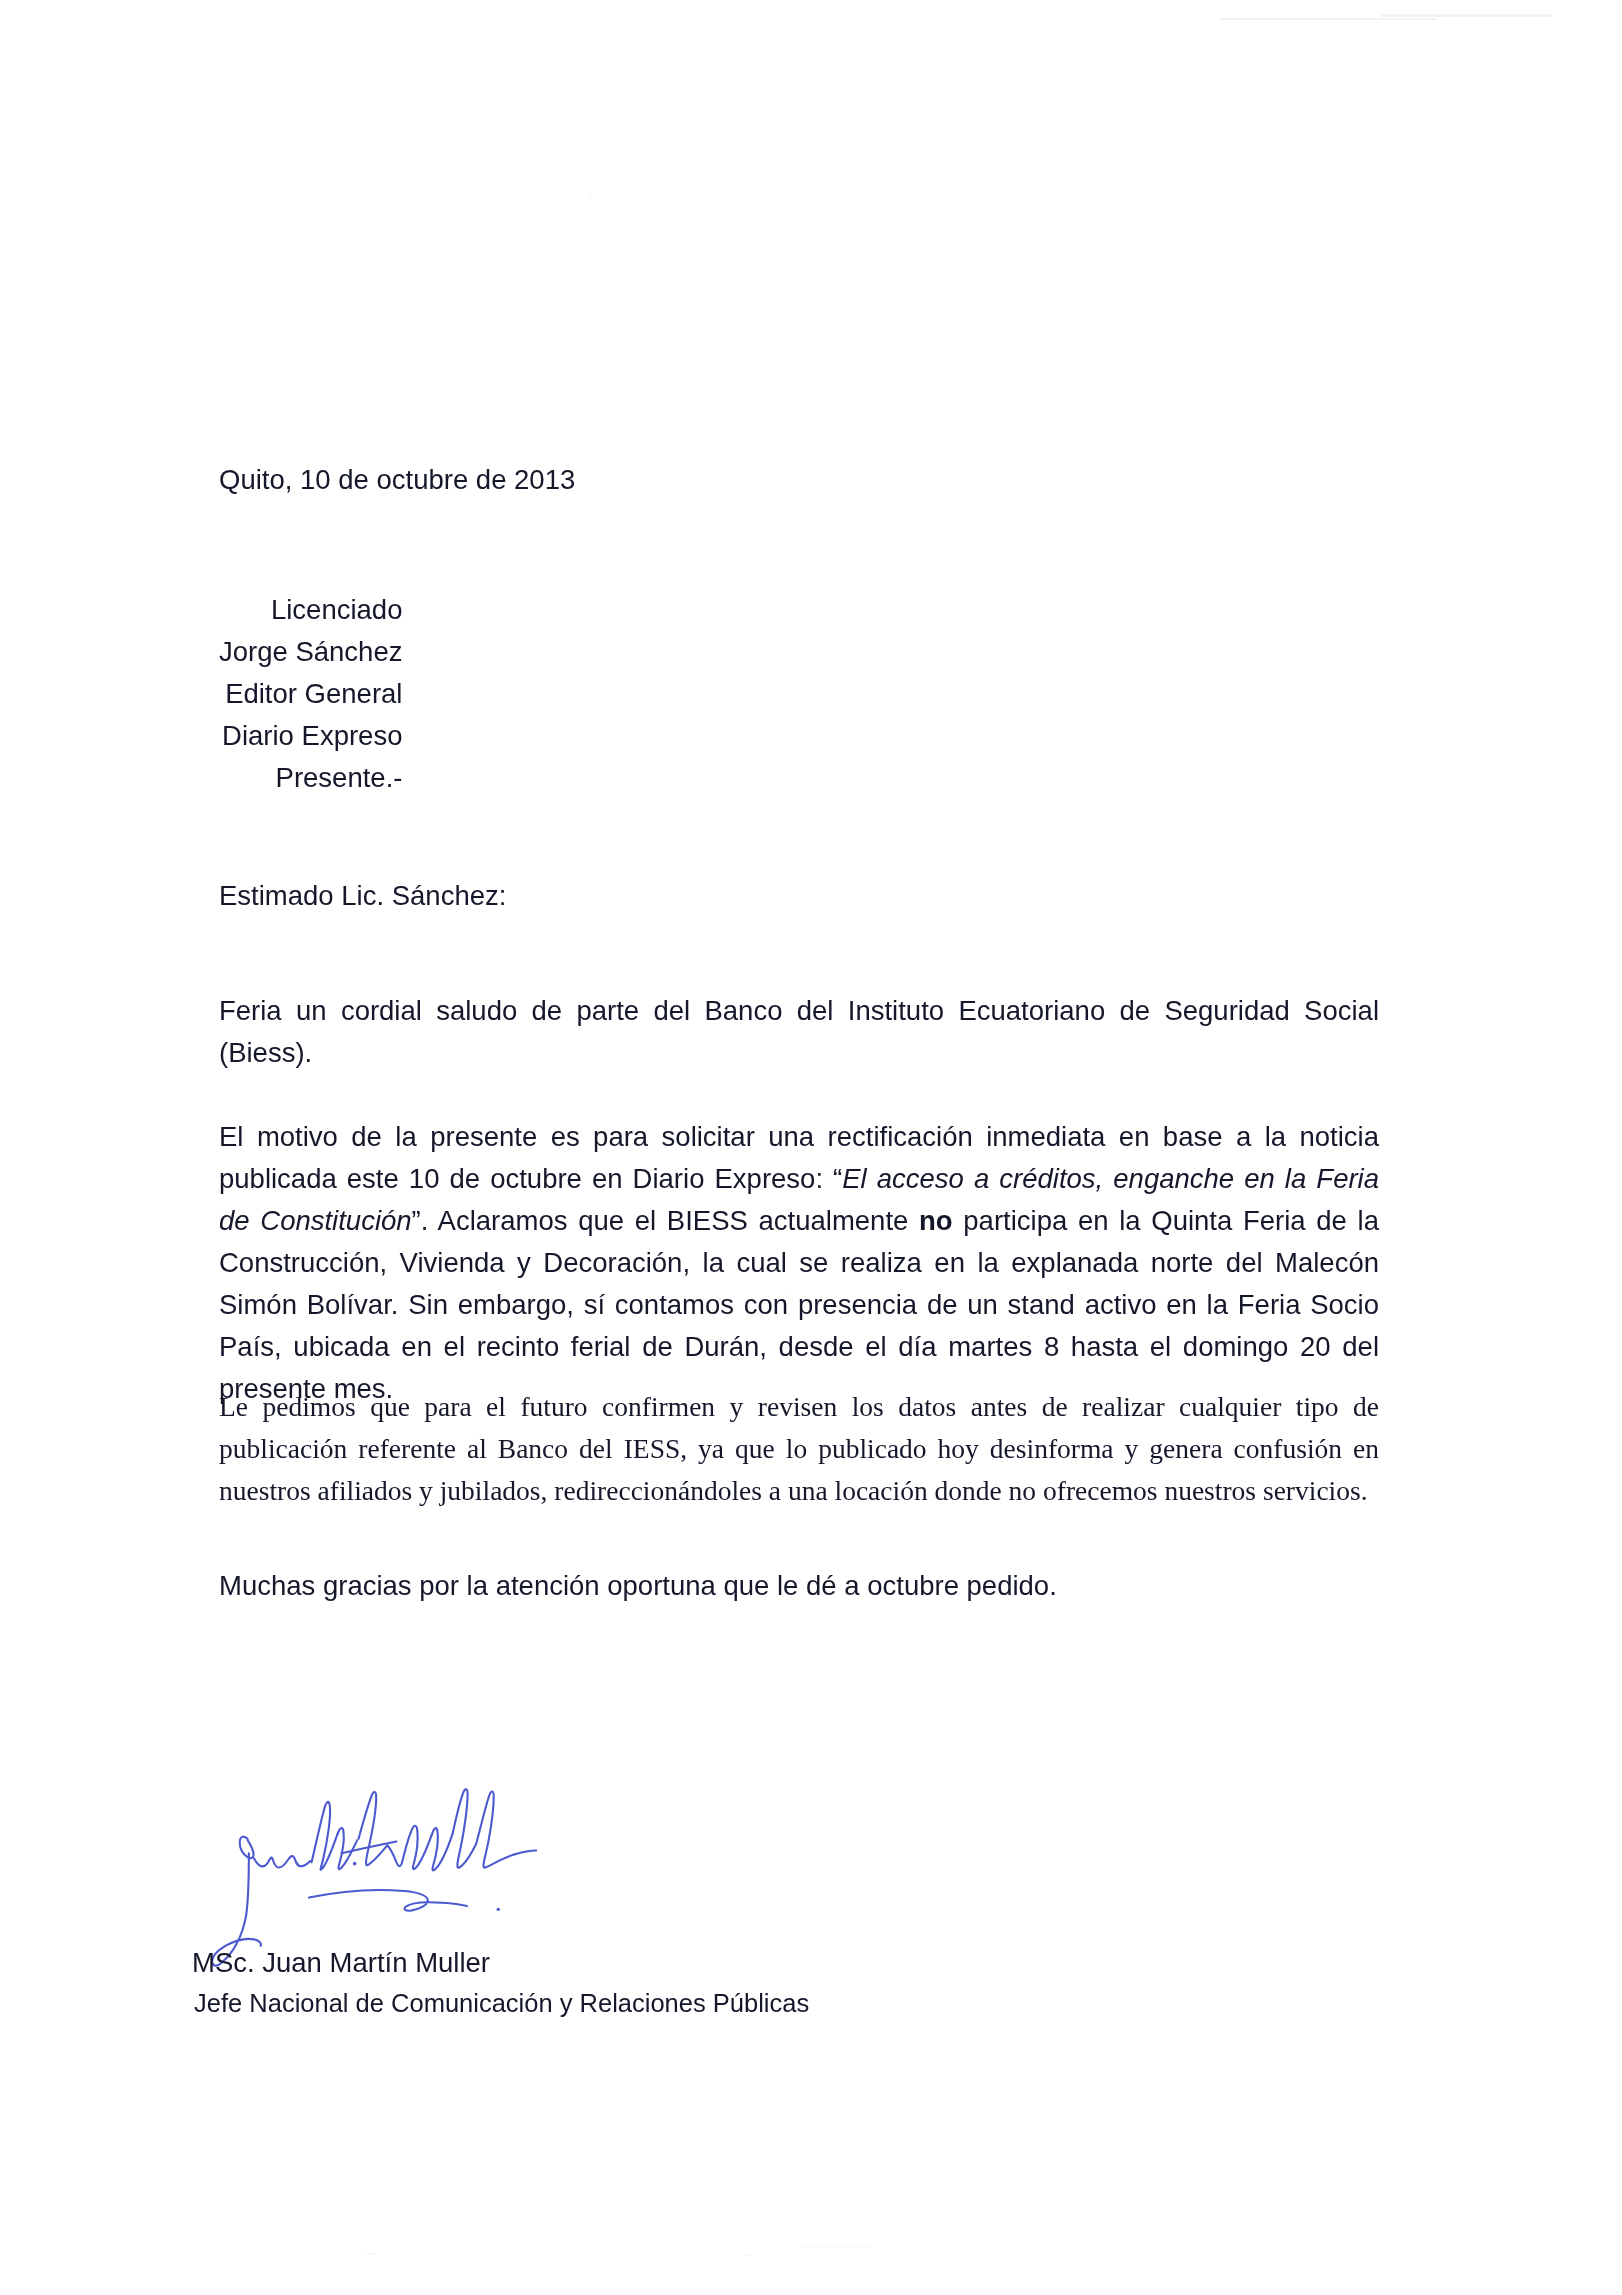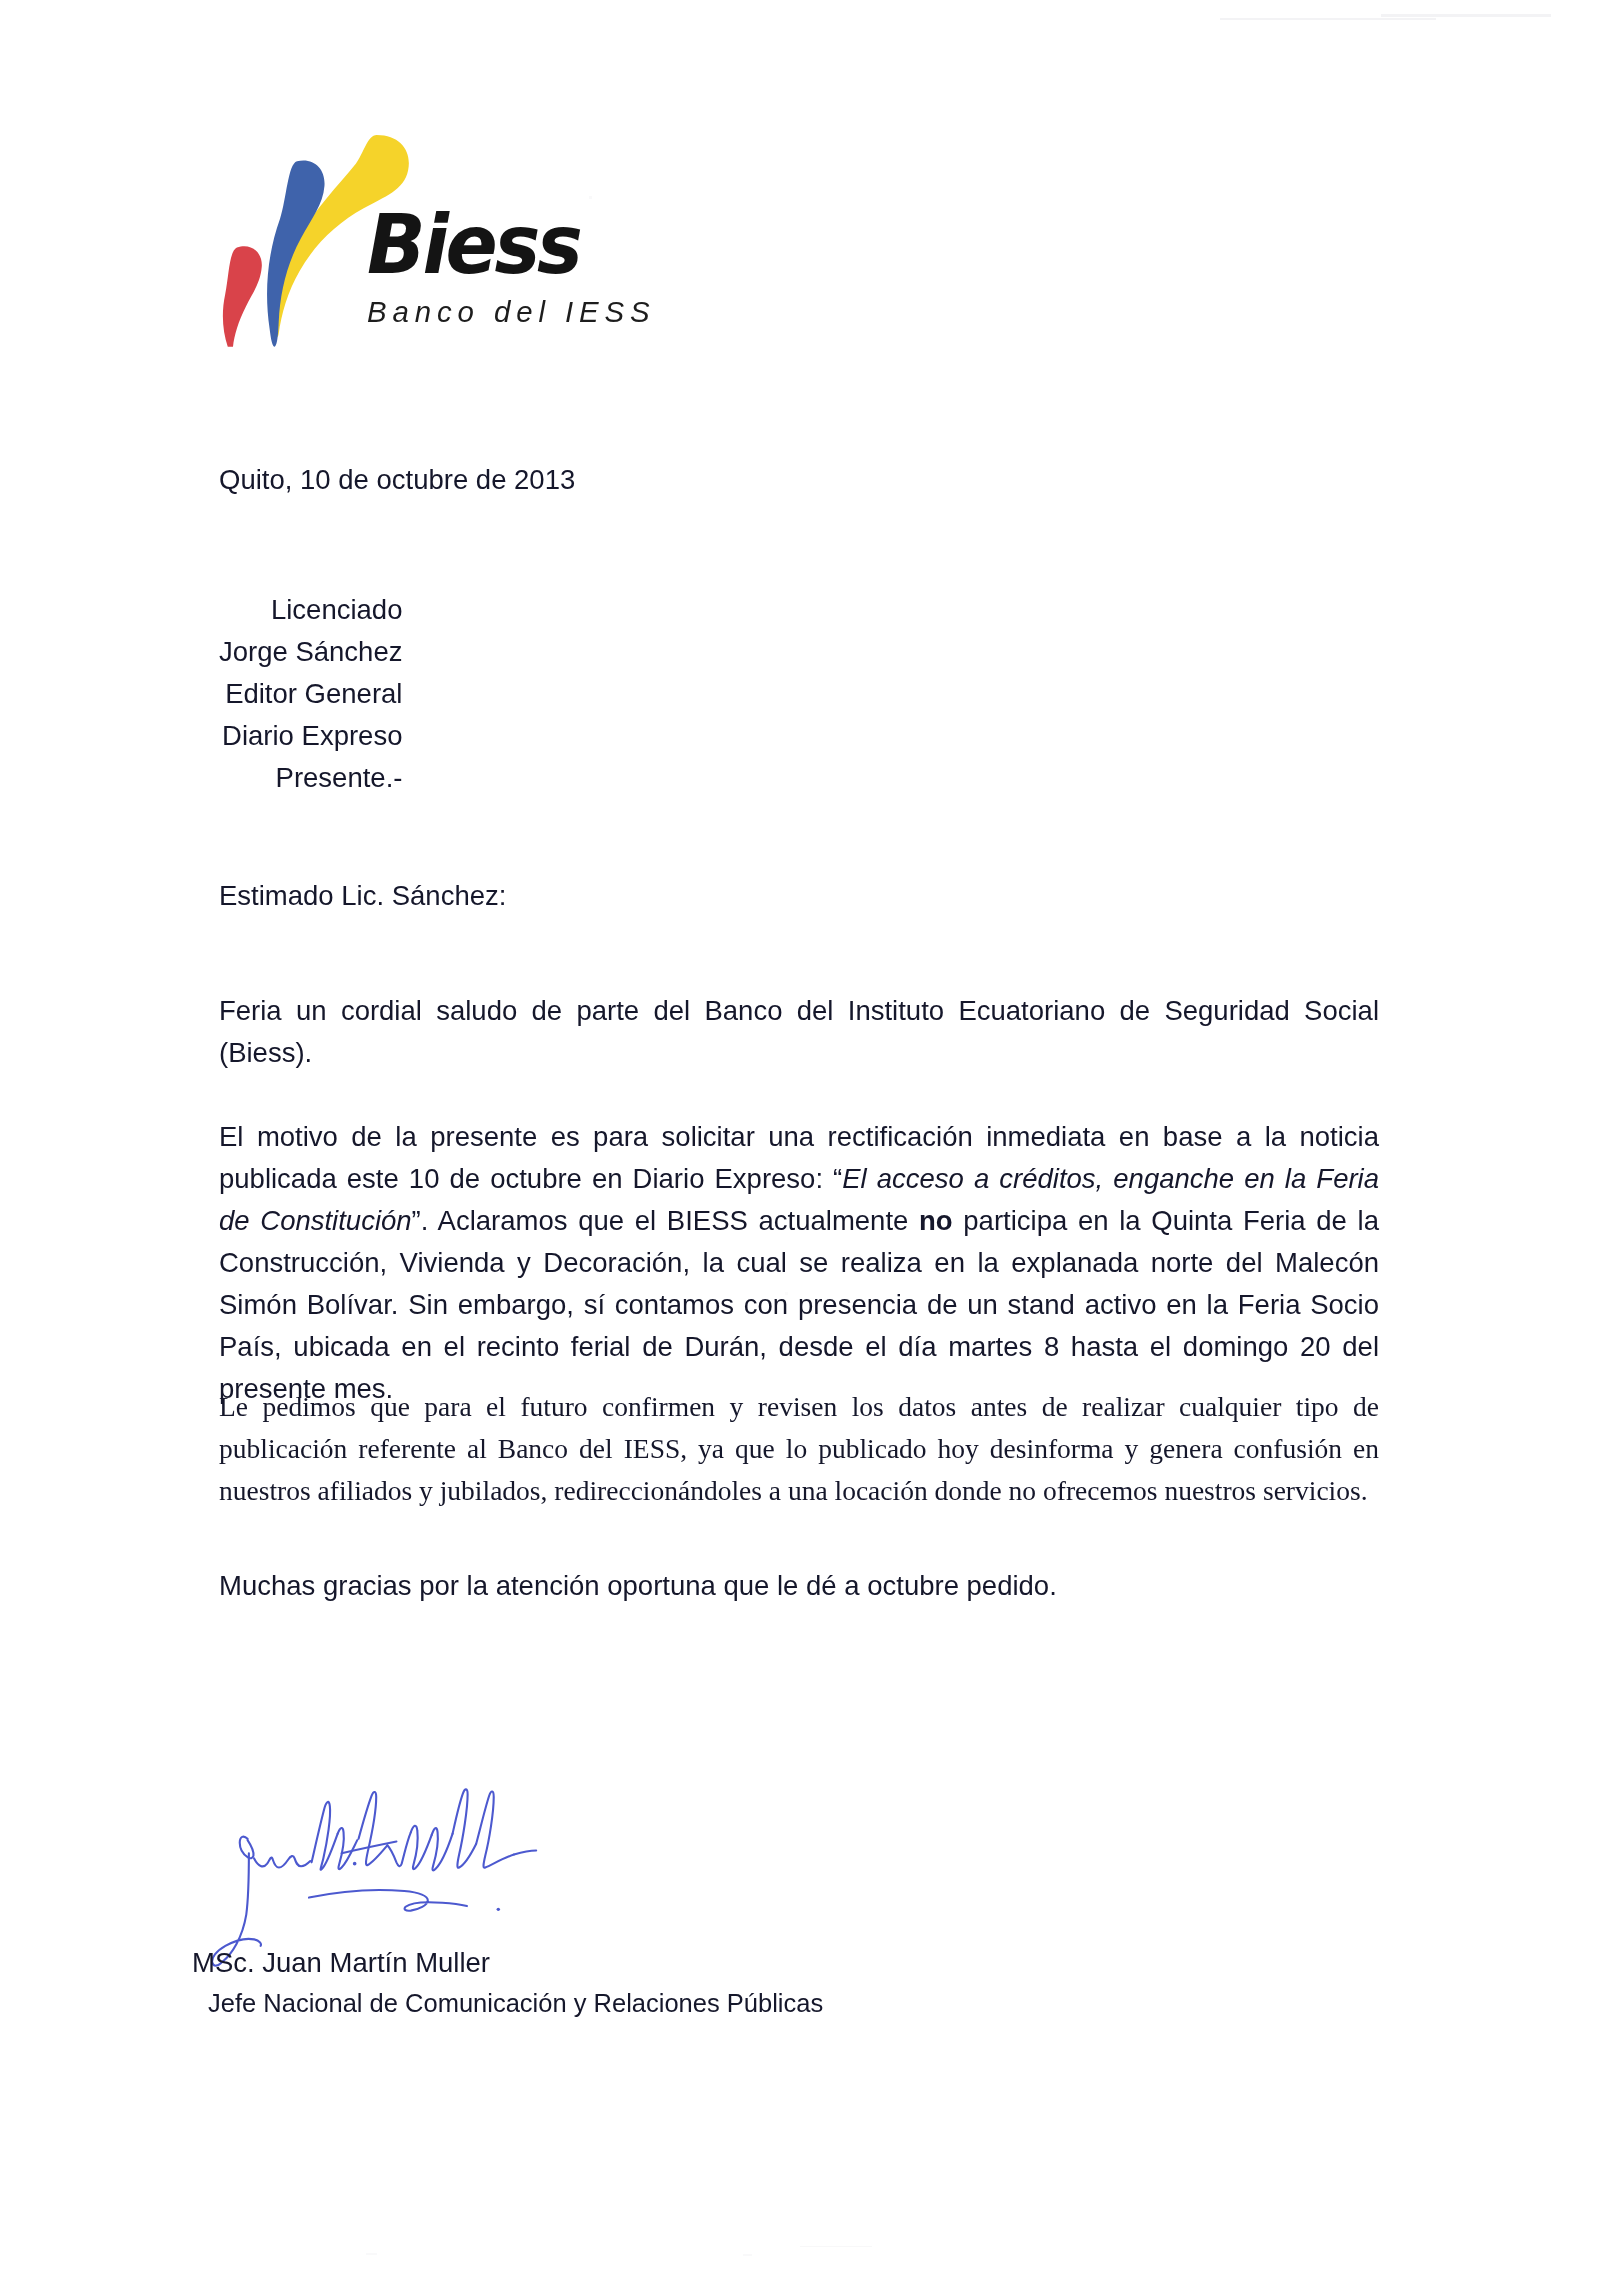--- a/index.html
+++ b/index.html
@@ -154,62 +154,38 @@
     left: 192px;
     top: 1942px;
     line-height: 41px;
   }
   .signer .signer-name {
     font-size: 27.5px;
     white-space: nowrap;
   }
   .signer .signer-title {
     font-size: 25.5px;
-    margin-left: 16px;
+    margin-left: 2px;
     white-space: nowrap;
   }
 </style>
 </head>
 <body>
 
 <div class="page">
 
   <div class="scan-streak streak-a"></div>
   <div class="scan-streak streak-b"></div>
   <div class="scan-streak streak-c"></div>
   <div class="scan-streak streak-d"></div>
   <div class="scan-streak streak-e"></div>
   <div class="scan-streak streak-f"></div>
   <div class="scan-streak streak-g"></div>
   <div class="scan-streak streak-h"></div>
 
-  <div class="logo-block">
-
-    <svg class="logo-swooshes" viewBox="0 0 300 330">
-
-      <path d="M246 6 C283 6 300 32 294 60 C288 90 258 100 226 118
-               C186 140 152 172 128 214 C110 245 100 280 96 310
-               C95 318 88 318 88 310 C88 258 100 206 128 160
-               C152 120 186 84 214 50 C226 34 232 6 246 6 Z" fill="#f5d32a"></path>
-
-      <path d="M124 46 C150 40 168 58 166 84 C164 112 146 134 130 164
-               C108 204 98 248 96 292 C95 312 94 326 90 330
-               C86 330 84 318 82 302 C74 248 78 190 98 134
-               C108 104 110 50 124 46 Z" fill="#3f63ab"></path>
-
-      <path d="M32 178 C54 170 72 186 70 208 C68 232 56 248 46 268
-               C34 292 28 312 26 330 C24 330 20 330 18 330
-               C10 306 8 278 14 250 C20 220 20 184 32 178 Z" fill="#d9434a"></path>
-    </svg>
-
-    <div class="logo-wordmark">
-      <div class="wm-biess">Biess</div>
-      <div class="wm-sub">Banco del IESS</div>
-    </div>
-  </div>
 
   <div class="letter">
 
     <div class="date-line">Quito, 10 de octubre de 2013</div>
 
     <div class="addressee">
       <div class="addr-line">Licenciado</div>
       <div class="addr-line">Jorge Sánchez</div>
       <div class="addr-line">Editor General</div>
       <div class="addr-line">Diario Expreso</div>

